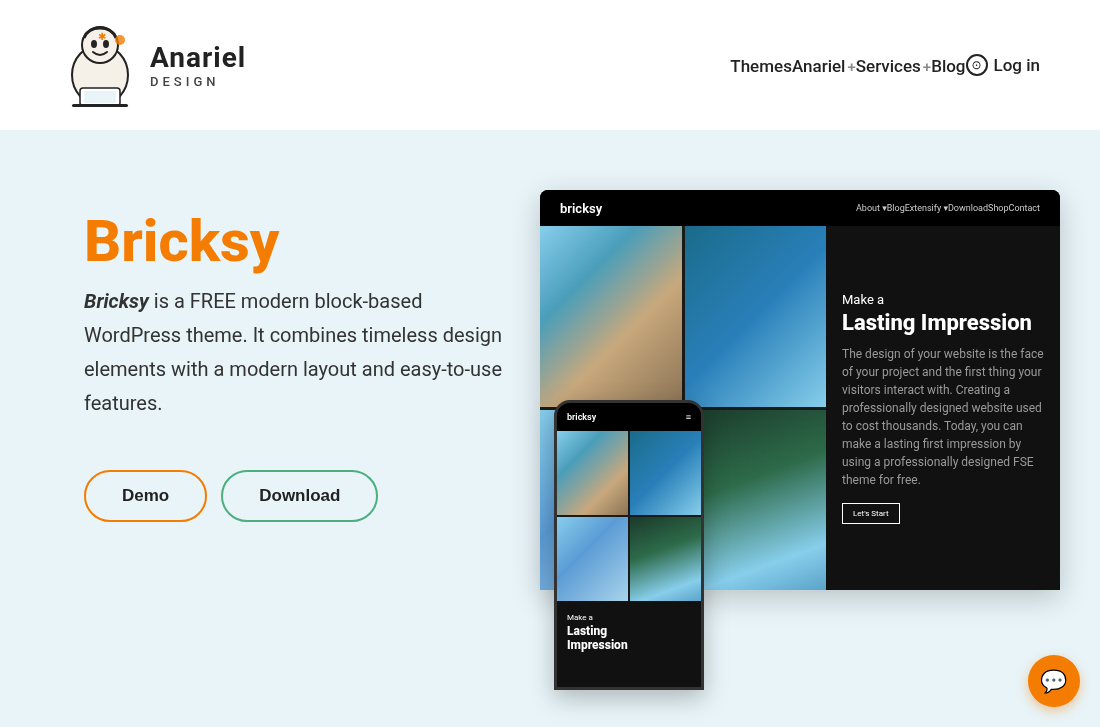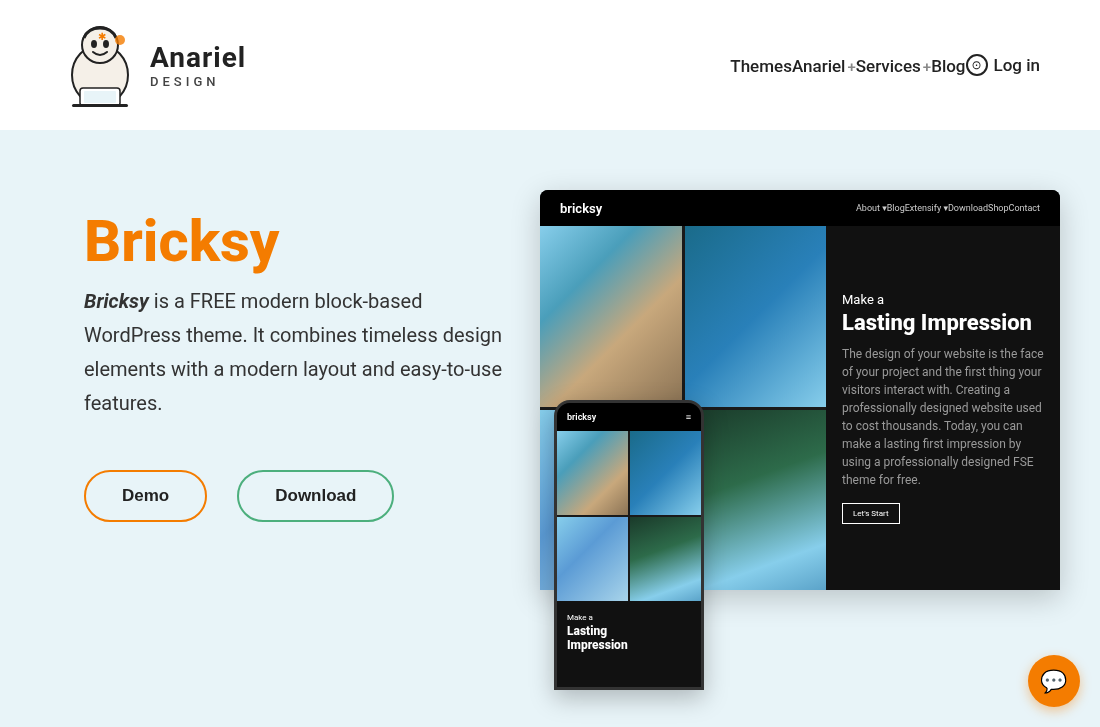--- a/index.html
+++ b/index.html
@@ -113,21 +113,21 @@
       color: #333;
       line-height: 1.7;
       margin-bottom: 50px;
     }
     .hero-description strong {
       font-style: italic;
       font-weight: 700;
     }
     .hero-buttons {
       display: flex;
-      gap: 30px;
+      gap: 14px;
       align-items: center;
     }
     .btn-demo {
       padding: 14px 36px;
       border: 2px solid #f47c00;
       border-radius: 30px;
       background: transparent;
       color: #222;
       font-size: 17px;
       font-weight: 600;

